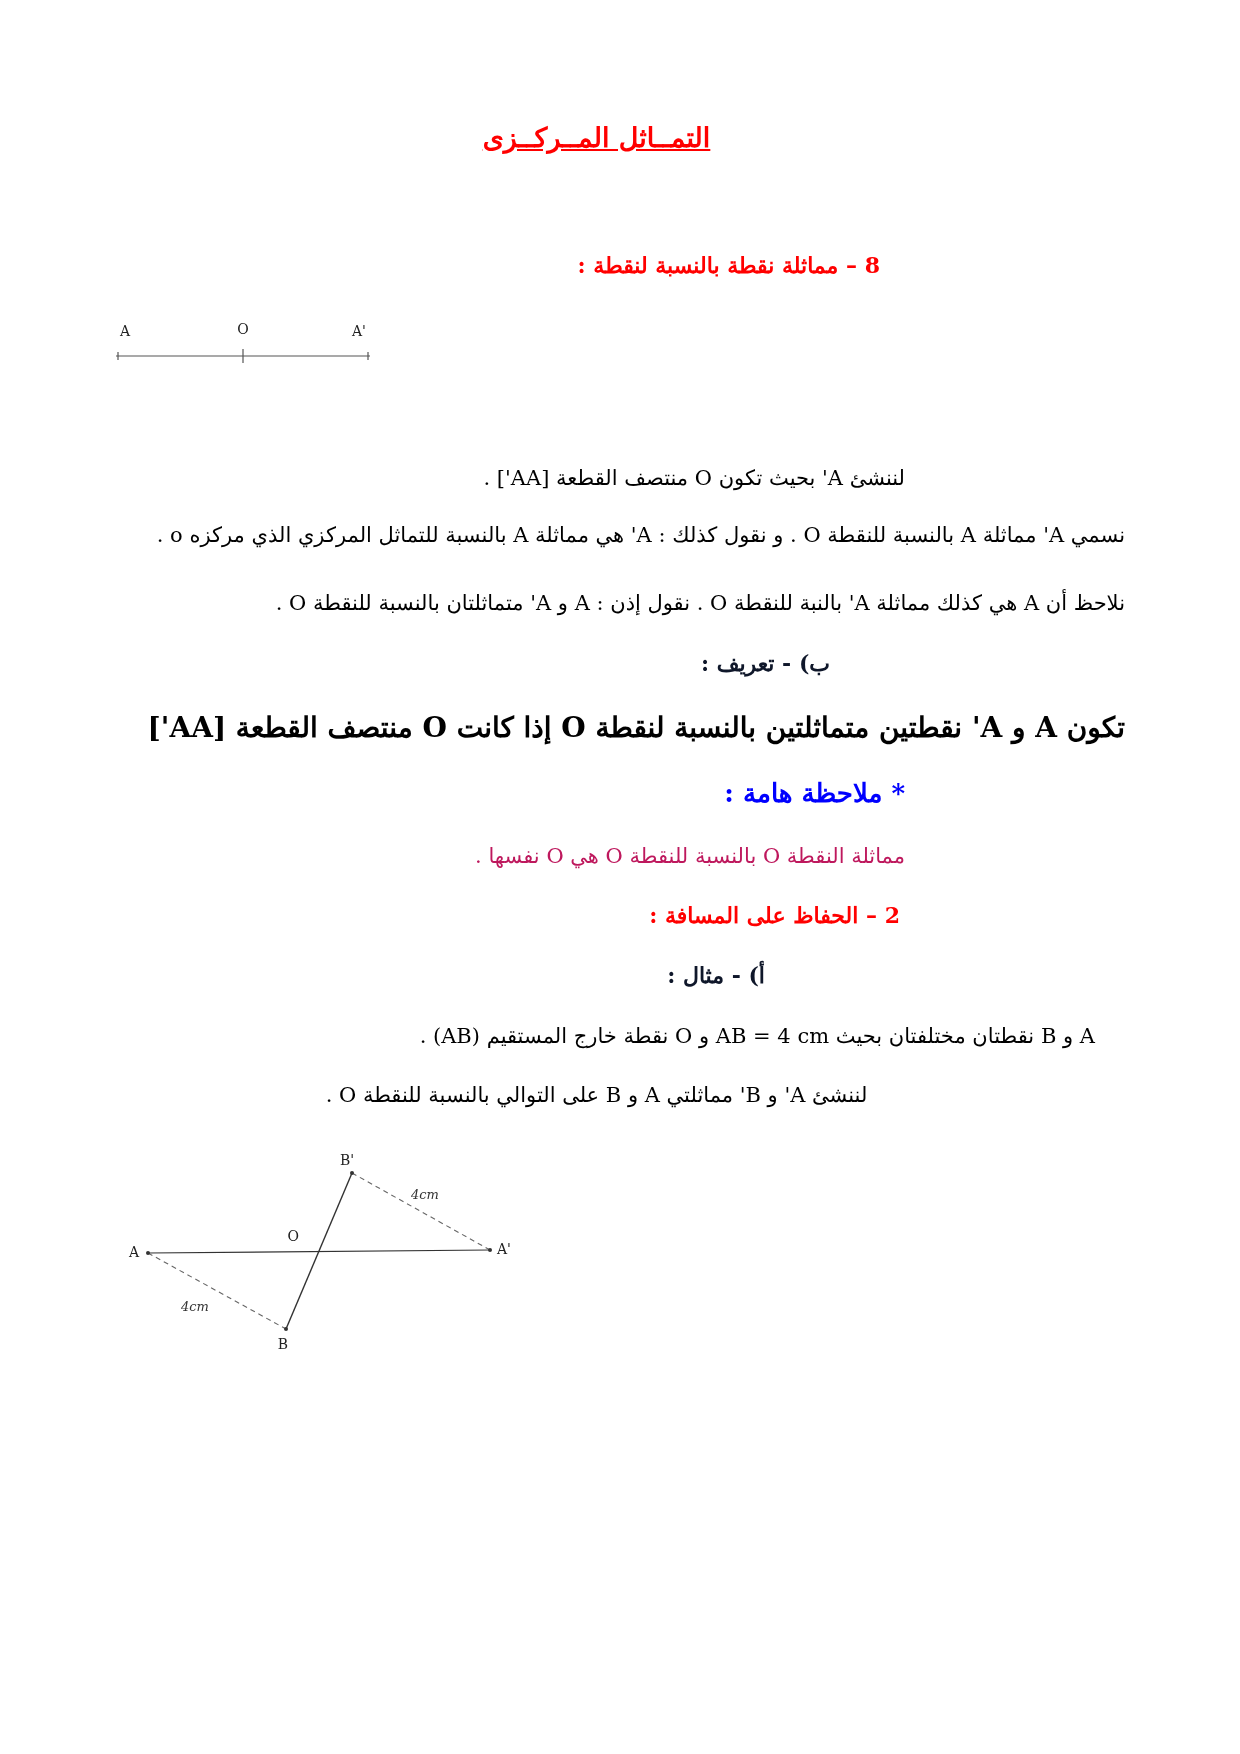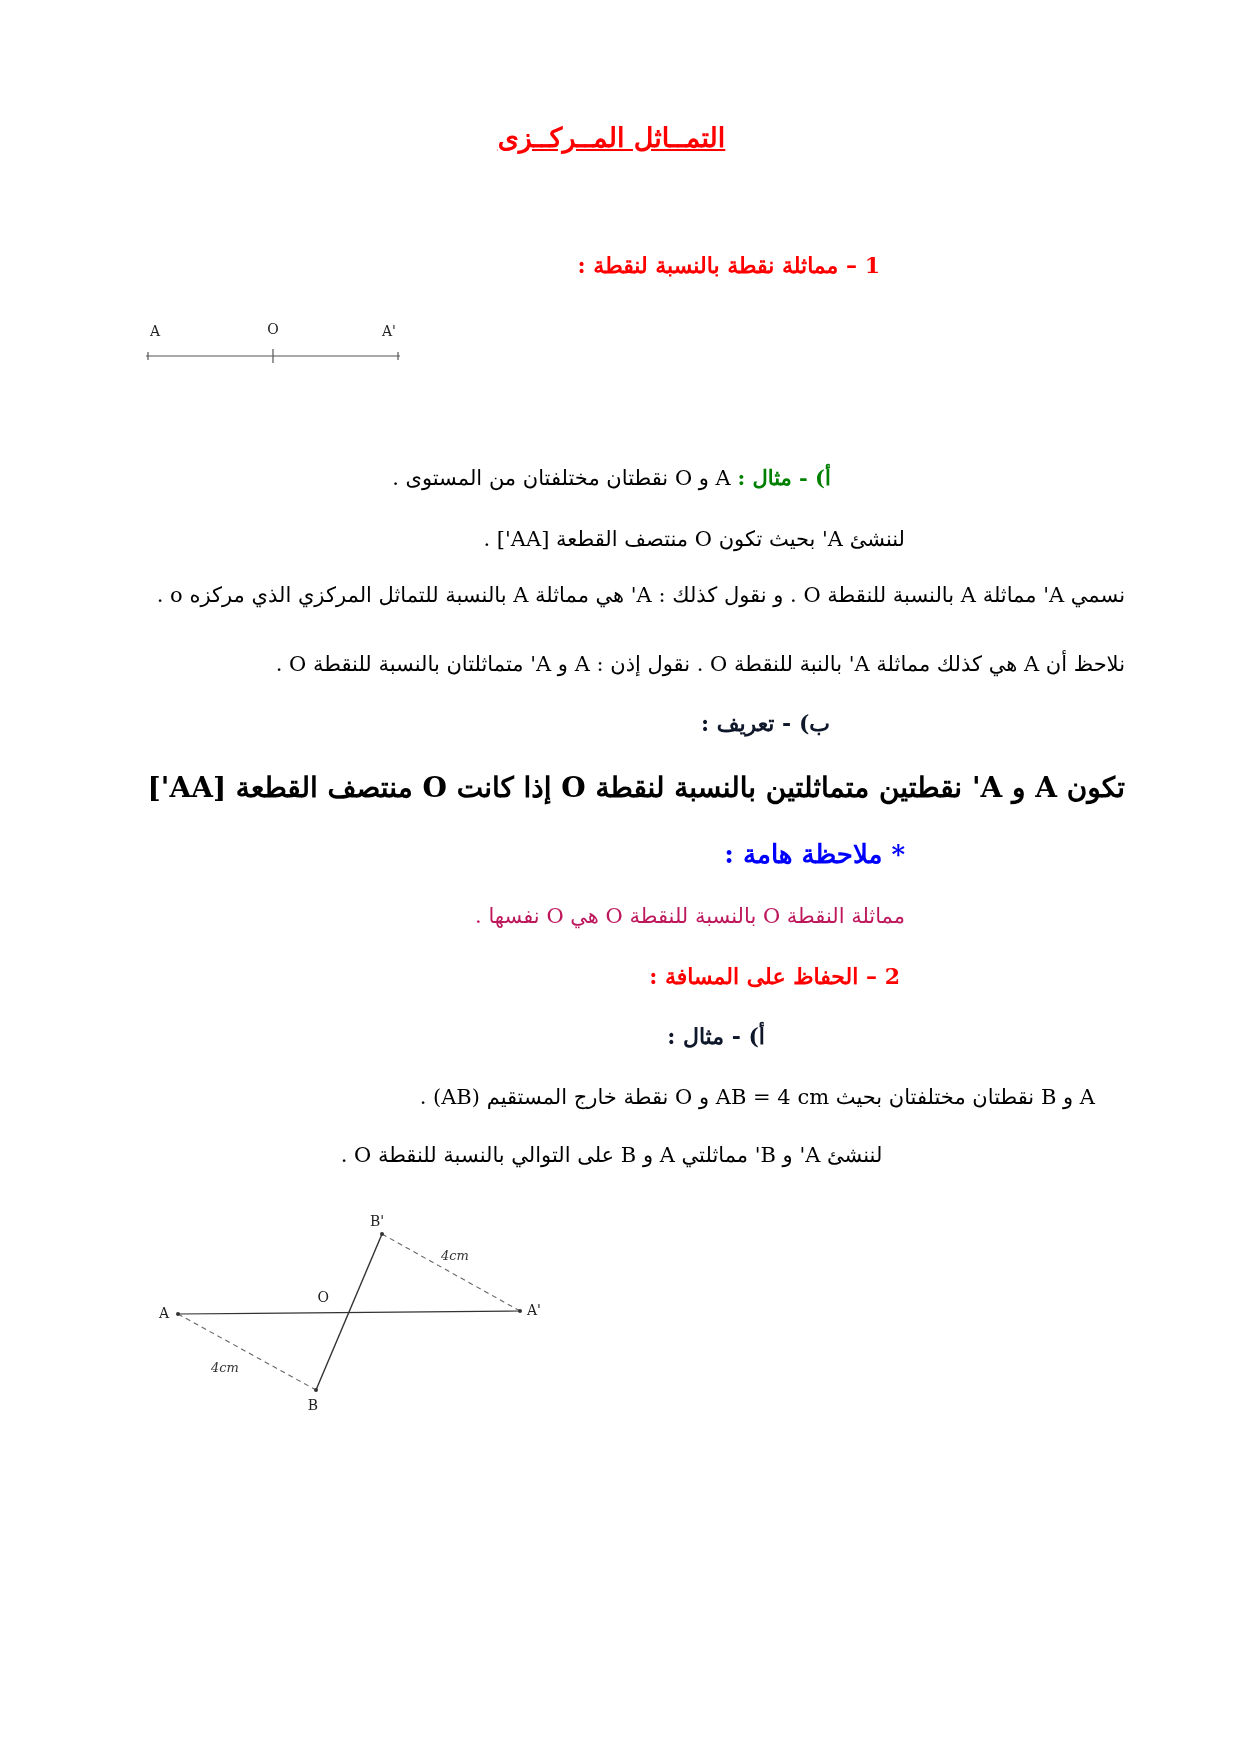--- a/index.html
+++ b/index.html
@@ -6,21 +6,21 @@
   html, body { background:#ffffff; }
   body {
     width:1240px;
     min-height:1754px;
     font-family:"DejaVu Serif","Liberation Serif",serif;
     color:#000;
   }
   .page {
     width:1240px;
     min-height:1754px;
-    padding:122px 115px 40px 98px;
+    padding:122px 115px 40px 68px;
     direction:rtl;
   }
   .title {
     text-align:center;
     color:#ff0000;
     font-weight:bold;
     font-size:27px;
     text-decoration:underline;
     margin-bottom:95px;
   }
@@ -66,37 +66,34 @@
     fill:#333;
   }
 </style>
 </head>
 <body>
 
 <div class="page">
 
   <div class="title">التمــاثل المــركــزى</div>
 
-  <div class="t-line red-heading ind-a sp40">1 – مماثلة نقطة بالنسبة لنقطة :</div>
+  <div class="t-line red-heading ind-a sp40">8 – مماثلة نقطة بالنسبة لنقطة :</div>
 
   <div class="fig-wrap fig1-wrap">
     <svg width="270" height="50" viewBox="0 0 270 50">
       <text x="12" y="14">A</text>
       <text x="135" y="12" text-anchor="middle">O</text>
       <text x="244" y="14">A'</text>
       <line x1="8" y1="34" x2="262" y2="34" stroke="#555" stroke-width="1.2"></line>
       <line x1="10" y1="30" x2="10" y2="38" stroke="#555" stroke-width="1.2"></line>
       <line x1="260" y1="30" x2="260" y2="38" stroke="#555" stroke-width="1.2"></line>
       <line x1="135" y1="27" x2="135" y2="41" stroke="#555" stroke-width="1.2"></line>
     </svg>
   </div>
 
-  <div class="t-line center sp28">
-    <span class="green-inline">أ) - مثال :</span><span> A  و O نقطتان مختلفتان من المستوى .</span>
-  </div>
 
   <div class="t-line ind-b sp24">لننشئ A' بحيث تكون O منتصف القطعة [AA'] .</div>
 
   <div class="t-line sp22">نسمي A' مماثلة A بالنسبة للنقطة O . و نقول كذلك :  A'  هي مماثلة A بالنسبة للتماثل المركزي الذي مركزه o .</div>
 
   <div class="t-line sp26">نلاحظ أن A هي كذلك مماثلة A' بالنبة للنقطة O . نقول إذن :  A و A' متماثلتان بالنسبة للنقطة O .</div>
 
   <div class="t-line green-heading ind-c sp26">ب) - تعريف :</div>
 
   <div class="t-line def-text sp24">تكون A  و A' نقطتين متماثلتين بالنسبة لنقطة O إذا كانت O منتصف القطعة [AA']</div>

